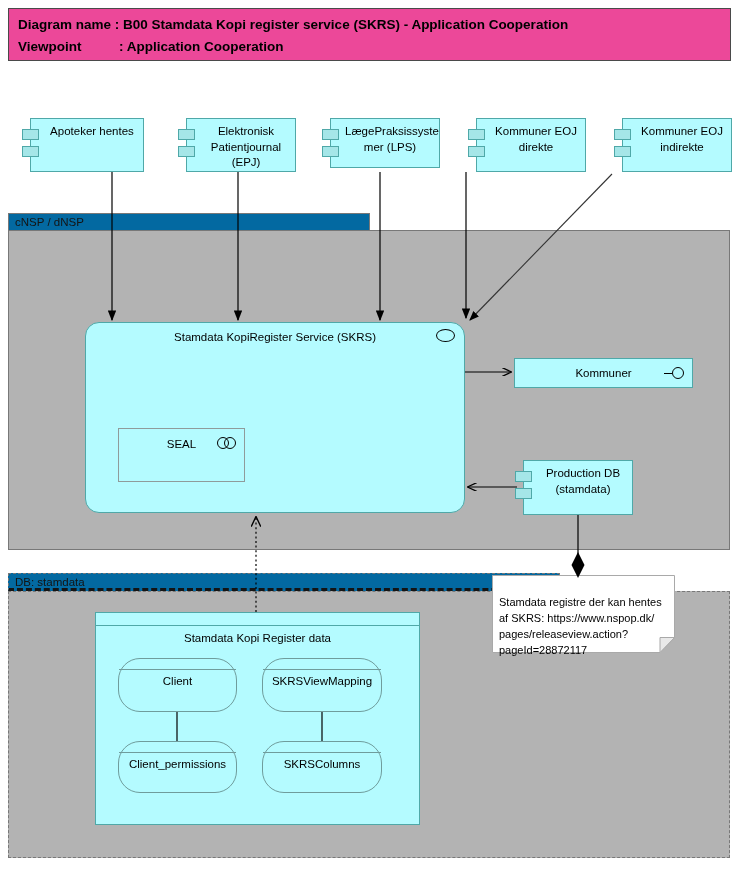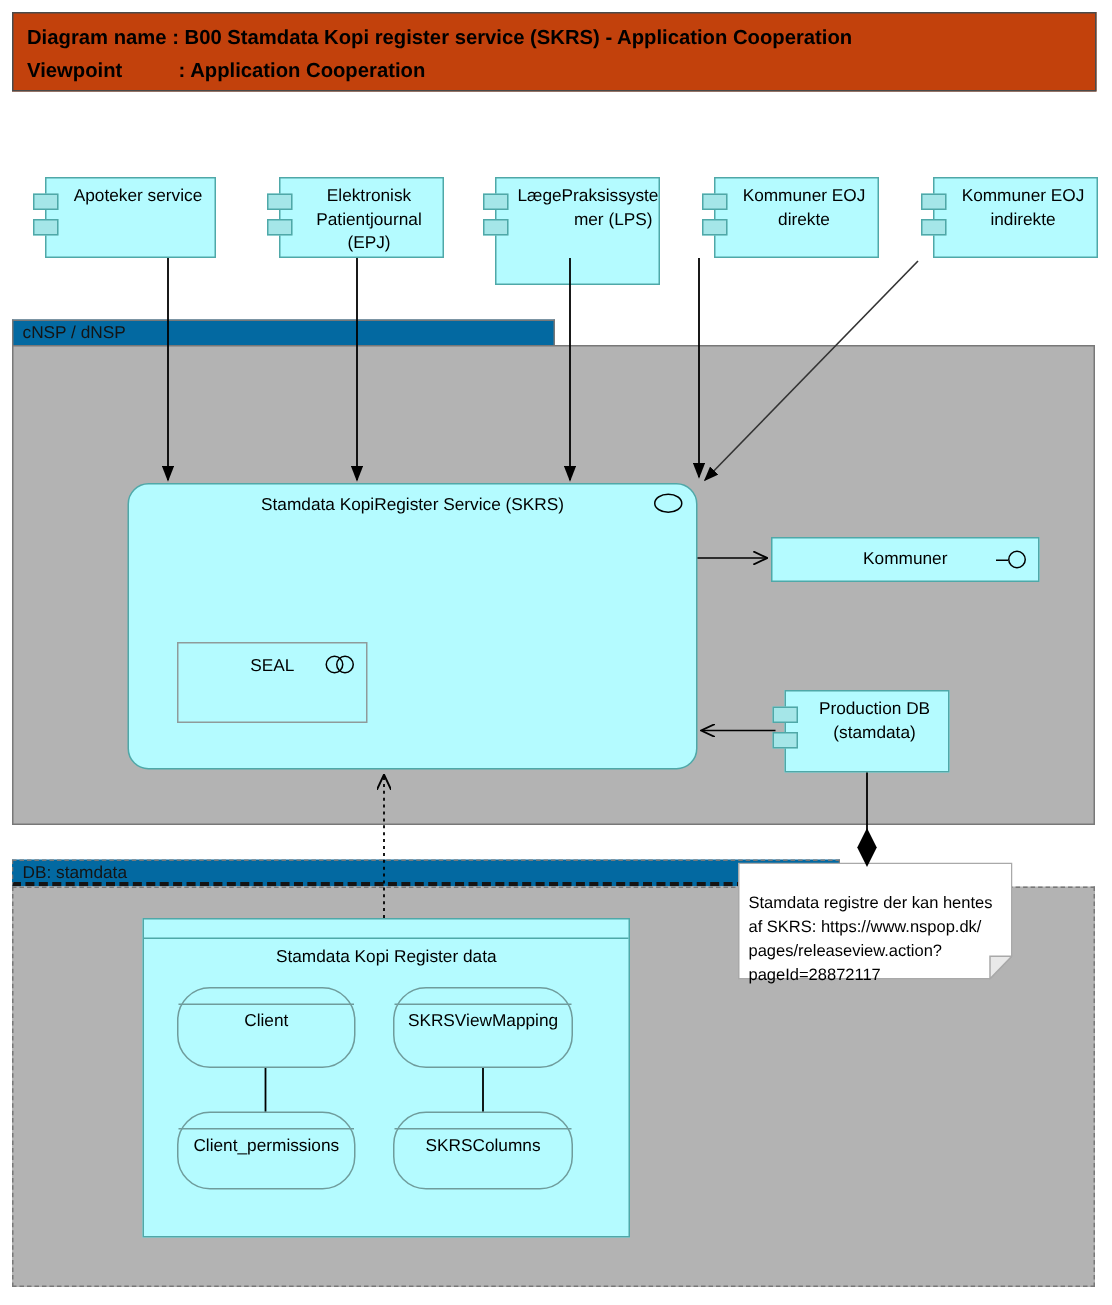--- a/index.html
+++ b/index.html
@@ -1,20 +1,20 @@
 <!DOCTYPE html>
 <html><head>
 <meta charset="utf-8">
 <style>
   html,body{margin:0;padding:0;background:#fff;}
   .canvas{position:relative;width:741px;height:870px;background:#ffffff;
           font-family:"Liberation Sans",sans-serif;color:#000;overflow:hidden;}
   
   .titlebar{position:absolute;left:8px;top:8px;width:723px;height:53px;box-sizing:border-box;
-            background:#c2410c;border:1px solid #4a4a4a;padding:5px 9px;
+            background:#ec4899;border:1px solid #4a4a4a;padding:5px 9px;
             font-weight:bold;font-size:13.5px;line-height:1.6;}
   .titlebar div{white-space:pre;}
   
   .group-tab{position:absolute;box-sizing:border-box;background:#0369a1;border:1px solid #787878;
              border-bottom:none;font-size:11.5px;padding:2px 0 0 6px;color:#141414;}
   .group-body{position:absolute;box-sizing:border-box;background:#b3b3b3;border:1px solid #787878;}
   .dashed{border-style:dashed;}
   
   .node{position:absolute;box-sizing:border-box;background:#b4fbff;border:1px solid #4fa8a8;
         font-size:11.5px;text-align:center;line-height:1.35;}
@@ -71,30 +71,30 @@
   <div class="group-body" style="left:8px;top:230px;width:722px;height:320px;"></div>
 
   <div class="group-tab dashed" style="left:8px;top:573px;width:552px;height:18px;">
     <span>DB: stamdata</span>
   </div>
   <div class="group-body dashed" style="left:8px;top:591px;width:722px;height:267px;"></div>
 
   <div class="node component" style="left:30px;top:118px;width:114px;height:54px;">
     <span class="ctab t1"></span>
     <span class="ctab t2"></span>
-    <span class="label">Apoteker service</span>
+    <span class="label">Apoteker hentes</span>
   </div>
   <div class="node component" style="left:186px;top:118px;width:110px;height:54px;">
     <span class="ctab t1"></span>
     <span class="ctab t2"></span>
     <span class="label">Elektronisk
 Patientjournal
 (EPJ)</span>
   </div>
-  <div class="node component" style="left:330px;top:118px;width:110px;height:72px;text-align:right;">
+  <div class="node component" style="left:330px;top:118px;width:110px;height:50px;">
     <span class="ctab t1"></span>
     <span class="ctab t2"></span>
     <span class="label">LægePraksissyste
 mer (LPS)</span>
   </div>
   <div class="node component" style="left:476px;top:118px;width:110px;height:54px;">
     <span class="ctab t1"></span>
     <span class="ctab t2"></span>
     <span class="label">Kommuner EOJ
 direkte</span>

